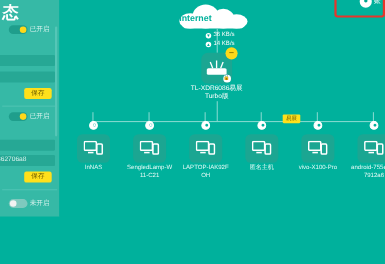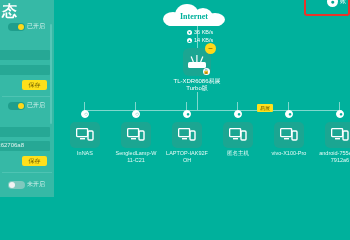--- a/index.html
+++ b/index.html
@@ -133,26 +133,24 @@
   }
   .cloud .p1 { left: 0px;  top: 8px;  width: 20px; height: 14px; }
   .cloud .p2 { left: 12px; top: 0px;  width: 24px; height: 22px; }
   .cloud .p3 { left: 30px; top: 4px;  width: 20px; height: 18px; }
   .cloud .p4 { left: 42px; top: 9px;  width: 20px; height: 13px; }
   .cloud .base { left: 2px; top: 12px; width: 58px; height: 10px; border-radius: 5px; }
   .cloud-label {
     position: absolute;
     left: 0; top: 8px;
     width: 62px;
-    text-align: center;
     font-size: 8px;
     color: #00b19c;
     font-weight: bold;
     z-index: 3;
-    font-family: Liberation Serif, serif;
   }
 
   .speed-block {
     position: absolute;
     left: 133px; top: 28px;
     font-size: 5.5px;
     color: #ffffff;
     line-height: 8px;
   }
   .speed-row { display: flex; align-items: center; gap: 2px; white-space: nowrap; }

